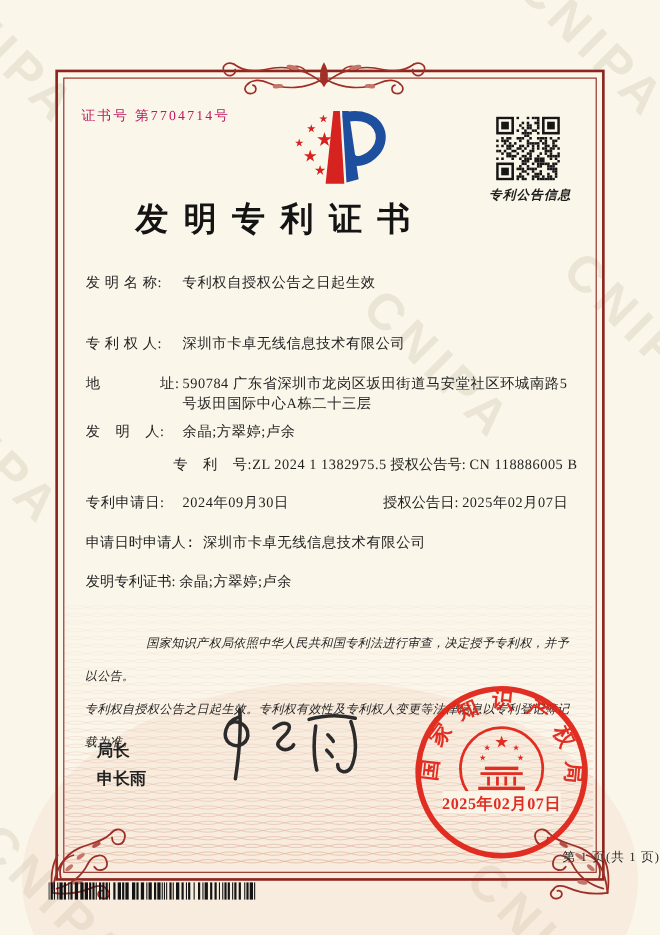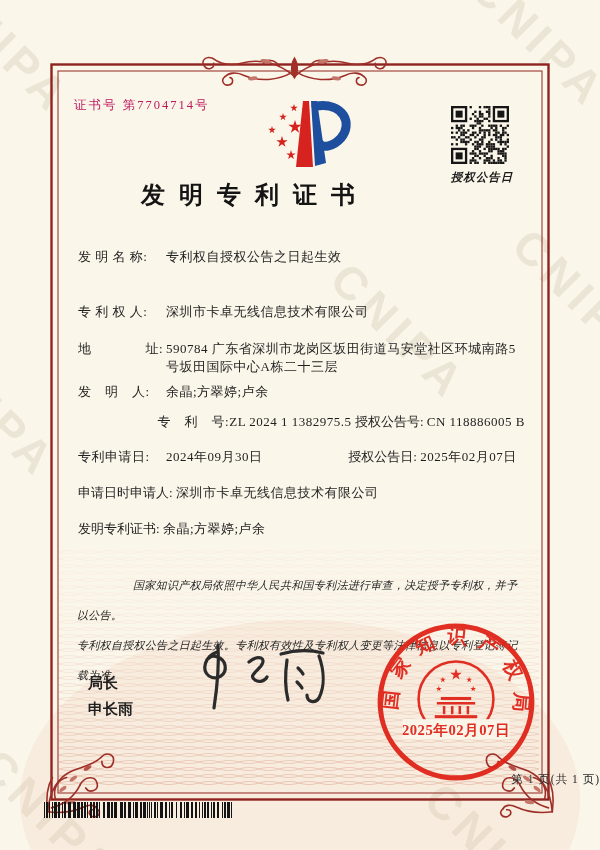--- a/index.html
+++ b/index.html
@@ -9,21 +9,21 @@
   .wm{position:absolute;font-family:"Liberation Sans","DejaVu Sans",sans-serif;
       font-weight:700;font-size:46px;letter-spacing:6px;color:rgba(125,104,78,0.12);
       transform:rotate(45deg);transform-origin:left top;white-space:nowrap;pointer-events:none;}
   #deco-svg{position:absolute;left:0;top:0;pointer-events:none;}
   .cert-no{position:absolute;left:74px;top:97px;font-size:12.5px;letter-spacing:2px;color:#be185d;}
   .logo{position:absolute;left:250px;top:96px;width:104px;height:82px;}
   .qr{position:absolute;left:451px;top:106px;width:58px;height:58px;}
   .qr-label{position:absolute;left:422px;top:170px;width:120px;text-align:center;
             font-size:11.5px;font-weight:700;font-style:italic;color:#1c1c1c;letter-spacing:1px;}
   .title{position:absolute;left:0;top:179px;width:496px;text-align:center;
-         font-size:24px;font-weight:700;color:#141414;letter-spacing:14px;text-indent:14px;}
+         font-size:30px;font-weight:700;color:#141414;letter-spacing:14px;text-indent:14px;}
   .fields{position:absolute;left:78px;top:244px;width:447px;font-size:13px;color:#1f1f1f;}
   .row{position:absolute;left:0;width:447px;white-space:nowrap;}
   .lbl{display:inline-block;width:88px;letter-spacing:0.5px;}
   .val{letter-spacing:0.5px;}
   .addr-l2{margin-left:88px;margin-top:0;}
   .col-l{display:inline-block;width:267px;}
   .statement{position:absolute;left:77px;top:570px;width:447px;font-size:11px;
              font-style:italic;color:#262626;line-height:30px;letter-spacing:0.3px;}
   .statement .ln1{text-indent:56px;}
   .signer{position:absolute;left:88px;top:670px;
@@ -388,21 +388,21 @@
       <rect x="0" y="0" width="7" height="7" fill="#161616"></rect>
       <rect x="1" y="1" width="5" height="5" fill="#fbf6ea"></rect>
       <rect x="2" y="2" width="3" height="3" fill="#161616"></rect>
       <rect x="18" y="0" width="7" height="7" fill="#161616"></rect>
       <rect x="19" y="1" width="5" height="5" fill="#fbf6ea"></rect>
       <rect x="20" y="2" width="3" height="3" fill="#161616"></rect>
       <rect x="0" y="18" width="7" height="7" fill="#161616"></rect>
       <rect x="1" y="19" width="5" height="5" fill="#fbf6ea"></rect>
       <rect x="2" y="20" width="3" height="3" fill="#161616"></rect>
     </svg>
-  <div class="qr-label">授权公告日</div>
+  <div class="qr-label">专利公告信息</div>
 
   <div class="title">发明专利证书</div>
 
   <div class="fields">
     <div class="row" style="top:4px;">
       <span class="lbl">发 明 名 称:</span><span class="val">专利权自授权公告之日起生效</span>
     </div>
     <div class="row" style="top:59px;">
       <span class="lbl">专 利 权 人:</span><span class="val">深圳市卡卓无线信息技术有限公司</span>
     </div>
@@ -414,21 +414,21 @@
       <span class="lbl">发　明　人:</span><span class="val">余晶;方翠婷;卢余</span>
     </div>
     <div class="row" style="top:169px;text-align:right;">
       <span class="col-l"><span class="lbl">专　利　号:</span><span class="val">ZL 2024 1 1382975.5</span></span>
       <span><span>授权公告号:</span>&nbsp;<span class="val">CN 118886005 B</span></span>
     </div>
     <div class="row" style="top:204px;">
       <span class="col-l"><span class="lbl">专利申请日:</span><span class="val">2024年09月30日</span></span>
       <span><span>授权公告日:</span>&nbsp;<span class="val">2025年02月07日</span></span>
     </div>
-    <div class="row" style="top:240px;">
+    <div class="row" style="top:240px;font-family:Liberation Mono, monospace;">
       <span>申请日时申请人:</span>&nbsp;<span class="val">深圳市卡卓无线信息技术有限公司</span>
     </div>
     <div class="row" style="top:276px;">
       <span>发明专利证书:</span>&nbsp;<span class="val">余晶;方翠婷;卢余</span>
     </div>
   </div>
 
   <div class="statement">
     <div class="ln1">国家知识产权局依照中华人民共和国专利法进行审查，决定授予专利权，并予以公告。</div>
     <div>专利权自授权公告之日起生效。专利权有效性及专利权人变更等法律信息以专利登记簿记载为准。</div>

